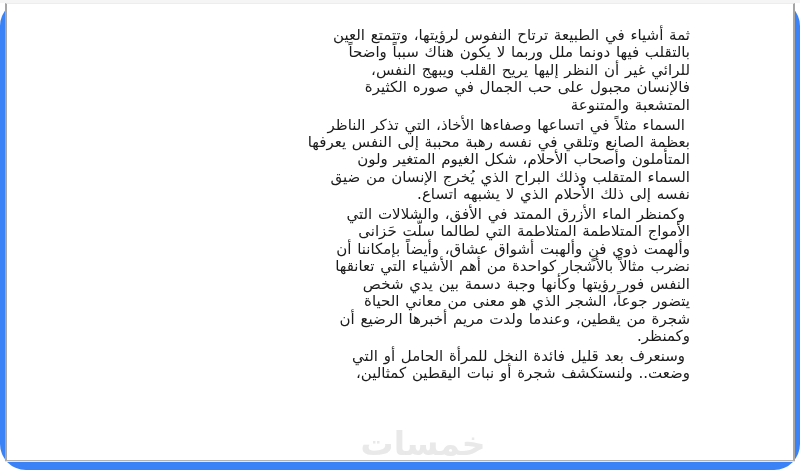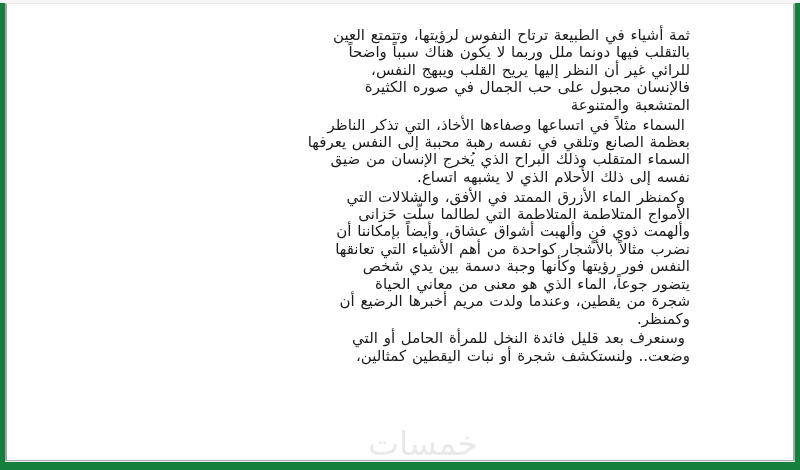--- a/index.html
+++ b/index.html
@@ -8,21 +8,22 @@
     width: 800px;
     height: 470px;
     background: #ffffff;
     overflow: hidden;
     font-family: "DejaVu Sans", sans-serif;
   }
   .viewport {
     position: relative;
     width: 800px;
     height: 470px;
-    background: #15803d;
+    background: #3b82f6;
+    border-radius: 26px;
   }
   .top-band {
     position: absolute;
     left: 0; top: 0;
     width: 800px; height: 3px;
     background: #f5f5f5;
   }
   .page-frame {
     position: absolute;
     left: 5px;
@@ -60,21 +61,21 @@
   }
   .watermark {
     position: absolute;
     left: 348px;
     top: 427px;
     width: 150px;
     height: 34px;
     direction: rtl;
     text-align: center;
     font-size: 33px;
-    font-weight: normal;
+    font-weight: bold;
     line-height: 34px;
     color: #e9e9e9;
     user-select: none;
   }
 </style>
 </head>
 <body>
 
 <div class="viewport">
   <div class="top-band"></div>
@@ -83,30 +84,31 @@
       <div class="paragraph">
         <div class="line">ثمة أشياء في الطبيعة ترتاح النفوس لرؤيتها، وتتمتع العين</div>
         <div class="line">بالتقلب فيها دونما ملل وربما لا يكون هناك سبباً واضحاً</div>
         <div class="line">للرائي غير أن النظر إليها يريح القلب ويبهج النفس،</div>
         <div class="line">فالإنسان مجبول على حب الجمال في صوره الكثيرة</div>
         <div class="line">المتشعبة والمتنوعة</div>
       </div>
       <div class="paragraph">
         <div class="line indent">السماء مثلاً في اتساعها وصفاءها الأخاذ، التي تذكر الناظر</div>
         <div class="line">بعظمة الصانع وتلقي في نفسه رهبة محببة إلى النفس يعرفها</div>
+        <div class="line">المتأملون وأصحاب الأحلام، شكل الغيوم المتغير ولون</div>
         <div class="line">السماء المتقلب وذلك البراح الذي يُخرج الإنسان من ضيق</div>
         <div class="line">نفسه إلى ذلك الأحلام الذي لا يشبهه اتساع.</div>
       </div>
       <div class="paragraph">
         <div class="line indent">وكمنظر الماء الأزرق الممتد في الأفق، والشلالات التي</div>
         <div class="line">الأمواج المتلاطمة المتلاطمة التي لطالما سلّت حَزانى</div>
         <div class="line">وألهمت ذوي فنٍ وألهبت أشواق عشاق، وأيضاً بإمكاننا أن</div>
         <div class="line">نضرب مثالاً بالأشجار كواحدة من أهم الأشياء التي تعانقها</div>
         <div class="line">النفس فور رؤيتها وكأنها وجبة دسمة بين يدي شخص</div>
-        <div class="line">يتضور جوعاً، الماء الذي هو معنى من معاني الحياة</div>
+        <div class="line">يتضور جوعاً، الشجر الذي هو معنى من معاني الحياة</div>
         <div class="line">شجرة من يقطين، وعندما ولدت مريم أخبرها الرضيع أن</div>
         <div class="line">وكمنظر.</div>
       </div>
       <div class="paragraph">
         <div class="line indent">وسنعرف بعد قليل فائدة النخل للمرأة الحامل أو التي</div>
         <div class="line">وضعت.. ولنستكشف شجرة أو نبات اليقطين كمثالين،</div>
       </div>
     </div>
   <div class="watermark" style="color: rgb(233, 233, 233);">خمسات</div>
 </div>

